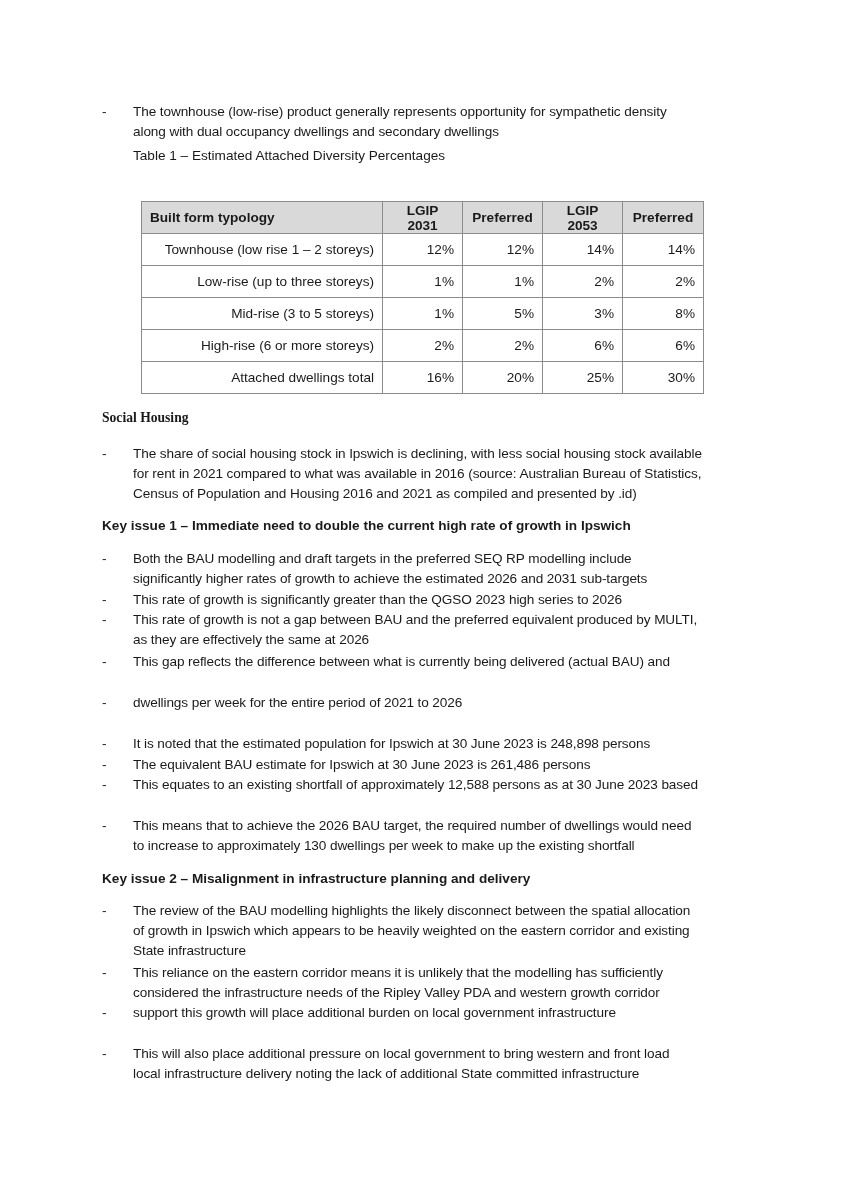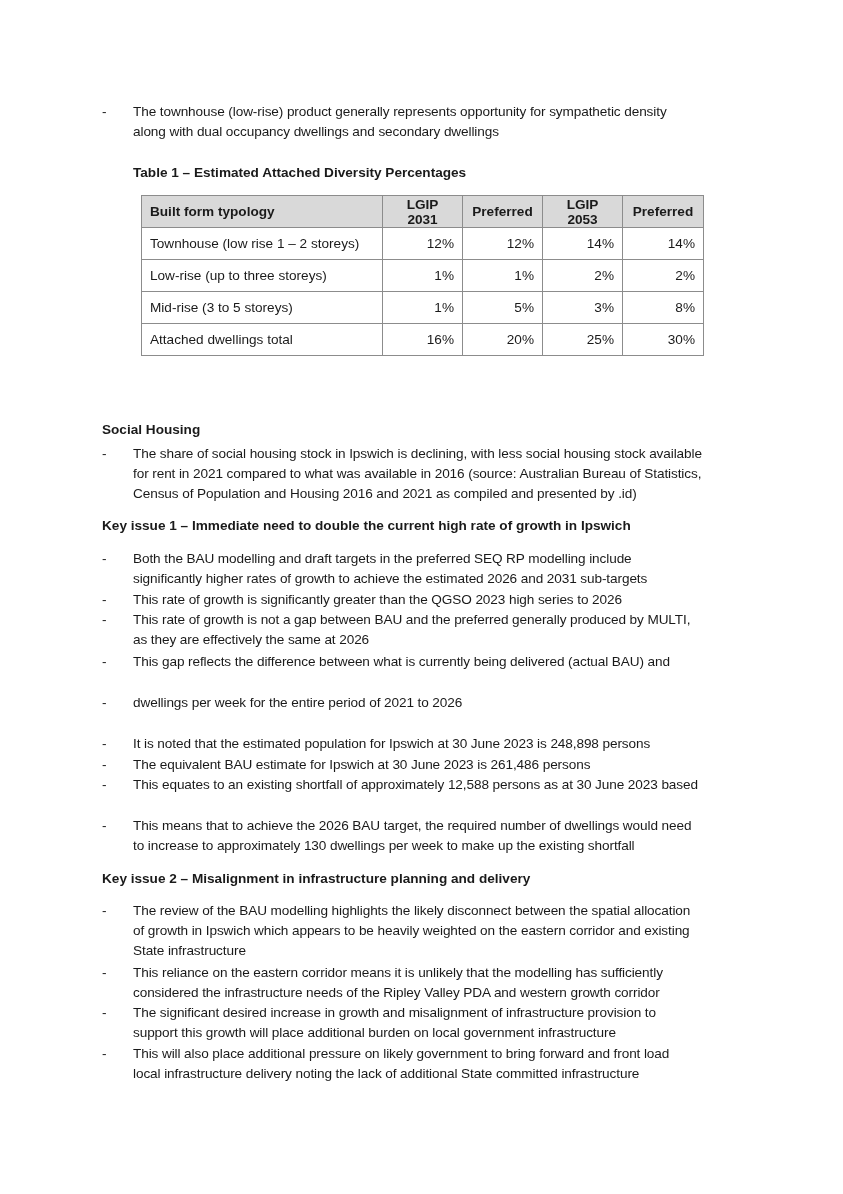--- a/index.html
+++ b/index.html
@@ -5,27 +5,27 @@
   html, body { margin: 0; padding: 0; background: #ffffff; }
   body { width: 843px; height: 1194px; position: relative; overflow: hidden;
          font-family: "Liberation Sans", "DejaVu Sans", sans-serif; color: #1a1a1a; }
   .page { position: absolute; left: 0; top: 0; width: 843px; height: 1194px; }
   .txt { font-size: 13.6px; line-height: 20px; letter-spacing: -0.1px; }
   .bullet { position: absolute; left: 102px; width: 640px; }
   .bullet .dash { position: absolute; left: 0; top: 0; }
   .bullet .body { position: absolute; left: 31px; width: 612px; }
   .heading { position: absolute; left: 102px; font-weight: bold; font-size: 13.6px; line-height: 20px; }
   .heading.italic { }
-  .caption { position: absolute; left: 133px; top: 163px; font-weight: bold; font-size: 13.6px; line-height: 20px; }
-  table.t1 { position: absolute; left: 141px; top: 195px; border-collapse: collapse; font-size: 13.6px; }
+  .caption { position: absolute; left: 133px; top: 146px; font-weight: normal; font-size: 13.6px; line-height: 20px; }
+  table.t1 { position: absolute; left: 141px; top: 201px; border-collapse: collapse; font-size: 13.6px; }
   table.t1 td, table.t1 th { border: 1px solid #8c8c8c; height: 31px; padding: 0 8px; }
   table.t1 th { background: #d9d9d9; font-weight: bold; text-align: center; }
   table.t1 th.first { text-align: left; }
   table.t1 td { text-align: right; }
-  table.t1 td.first { text-align: left; }
+  table.t1 td.first { text-align: right; }
   .c0 { width: 224px; } .c1 { width: 63px; margin-top: 12px; } .c2 { width: 63px; } .c3 { width: 63px; } .c4 { width: 64px; }
 </style>
 </head>
 <body>
 
 <div class="page">
 
   <div class="bullet txt" style="top:102px;">
     <span class="dash">-</span>
     <div class="body">
@@ -60,30 +60,37 @@
       <td>2%</td>
     </tr>
     <tr>
       <td class="first">Mid-rise (3 to 5 storeys)</td>
       <td>1%</td>
       <td>5%</td>
       <td>3%</td>
       <td>8%</td>
     </tr>
     <tr>
+      <td class="first">High-rise (6 or more storeys)</td>
+      <td>2%</td>
+      <td>2%</td>
+      <td>6%</td>
+      <td>6%</td>
+    </tr>
+    <tr>
       <td class="first">Attached dwellings total</td>
       <td>16%</td>
       <td>20%</td>
       <td>25%</td>
       <td>30%</td>
     </tr>
   </tbody>
     </table>
 
-  <div class="heading" style="top:420px;">Social Housing</div>
+  <div class="heading" style="top:408px;font-family:Liberation Serif, serif;">Social Housing</div>
   <div class="bullet txt" style="top:444px;">
     <span class="dash">-</span>
     <div class="body">
       <div>The share of social housing stock in Ipswich is declining, with less social housing stock available</div>
       <div>for rent in 2021 compared to what was available in 2016 (source: Australian Bureau of Statistics,</div>
       <div>Census of Population and Housing 2016 and 2021 as compiled and presented by .id)</div>
     </div>
   </div>
 
   <div class="heading italic" style="top:516px;">Key issue 1 – Immediate need to double the current high rate of growth in Ipswich</div>
@@ -97,21 +104,21 @@
   </div>
   <div class="bullet txt" style="top:590px;">
     <span class="dash">-</span>
     <div class="body">
       <div>This rate of growth is significantly greater than the QGSO 2023 high series to 2026</div>
     </div>
   </div>
   <div class="bullet txt" style="top:610px;">
     <span class="dash">-</span>
     <div class="body">
-      <div>This rate of growth is not a gap between BAU and the preferred generally produced by MULTI,</div>
+      <div>This rate of growth is not a gap between BAU and the preferred equivalent produced by MULTI,</div>
       <div>as they are effectively the same at 2026</div>
     </div>
   </div>
   <div class="bullet txt" style="top:652px;">
     <span class="dash">-</span>
     <div class="body">
       <div>This gap reflects the difference between what is currently being delivered (actual BAU) and</div>
     </div>
   </div>
   <div class="bullet txt" style="top:693px;">
@@ -159,25 +166,24 @@
   <div class="bullet txt" style="top:963px;">
     <span class="dash">-</span>
     <div class="body">
       <div>This reliance on the eastern corridor means it is unlikely that the modelling has sufficiently</div>
       <div>considered the infrastructure needs of the Ripley Valley PDA and western growth corridor</div>
     </div>
   </div>
   <div class="bullet txt" style="top:1003px;">
     <span class="dash">-</span>
     <div class="body">
-      <div>The significant desired increase in growth and misalignment of infrastructure provision to</div>
       <div>support this growth will place additional burden on local government infrastructure</div>
     </div>
   </div>
   <div class="bullet txt" style="top:1044px;">
     <span class="dash">-</span>
     <div class="body">
-      <div>This will also place additional pressure on likely government to bring forward and front load</div>
+      <div>This will also place additional pressure on local government to bring western and front load</div>
       <div>local infrastructure delivery noting the lack of additional State committed infrastructure</div>
     </div>
   </div>
 
 </div>
 
 </body></html>

